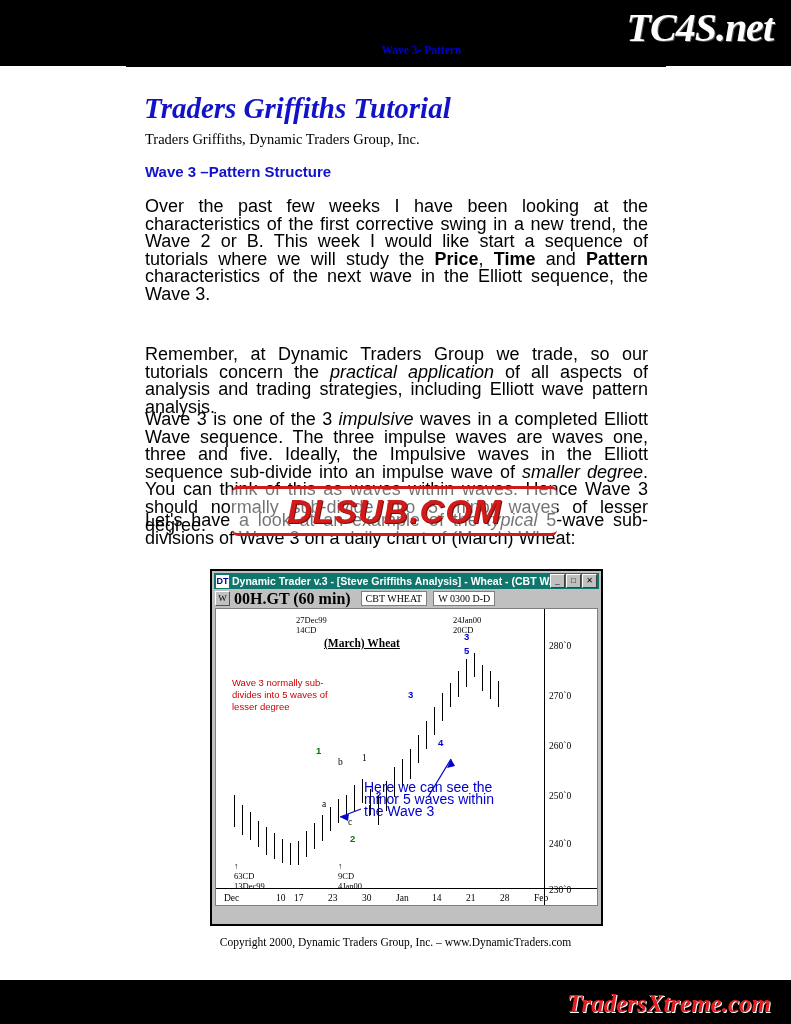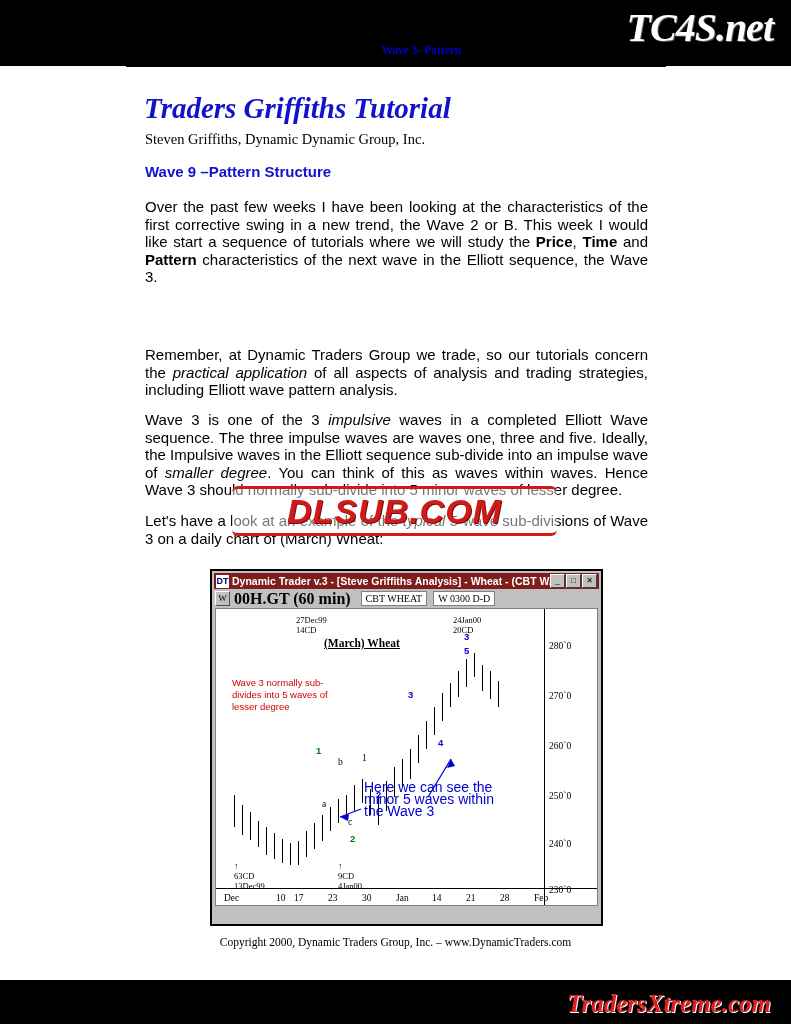--- a/index.html
+++ b/index.html
@@ -92,21 +92,21 @@
     font-weight: bold;
     font-size: 15px;
     color: #1212c8;
   }
 
   .body-col {
     position: absolute;
     left: 145px;
     width: 503px;
     font-family: "Liberation Sans", sans-serif;
-    font-size: 15px;
+    font-size: 18px;
     line-height: 17.6px;
     color: #000;
     text-align: justify;
   }
   .p1 { top: 198px; }
   .p2 { top: 281px; }
   .p3 { top: 346px; }
   .p4 { top: 411px; }
   .p5 { top: 512px; }
 
@@ -146,21 +146,21 @@
     height: 357px;
     background: #c0c0c0;
     border: 2px solid #000;
     box-sizing: border-box;
   }
   .title-bar {
     position: absolute;
     top: 2px; left: 2px;
     width: 385px;
     height: 16px;
-    background: #7f1d1d;
+    background: #0f766e;
     display: flex;
     align-items: center;
     padding: 0 2px;
     box-sizing: border-box;
   }
   .title-icon {
     width: 13px; height: 13px;
     background: #ffffff;
     color: #000080;
     font-size: 9px;
@@ -352,22 +352,22 @@
 
   <div class="top-banner"></div>
   <div class="brand-mark">TC4S.net</div>
 
   <div class="running-head">
     <span>Traders Education Tutorial – </span><span class="rh-bold-blue">Wave 3- Pattern</span><span> – 2/5/00 – Page 1</span>
   </div>
   <div class="header-rule"></div>
 
   <div class="doc-title">Traders Griffiths Tutorial</div>
-  <div class="byline">Steven Griffiths, Dynamic Dynamic Group, Inc.</div>
-  <div class="section-heading">Wave 9 –Pattern Structure</div>
+  <div class="byline">Traders Griffiths, Dynamic Traders Group, Inc.</div>
+  <div class="section-heading">Wave 3 –Pattern Structure</div>
 
   <div class="body-col p1">
     <span>Over the past few weeks I have been looking at the characteristics of the first corrective swing in a new trend, the Wave 2 or B. This week I would like start a sequence of tutorials where we will study the </span><span class="b">Price</span><span>, </span><span class="b">Time</span><span> and </span><span class="b">Pattern</span><span> characteristics of the next wave in the Elliott sequence, the Wave 3.</span>
   </div>
 
 
   <div class="body-col p3">
     <span>Remember, at Dynamic Traders Group we trade, so our tutorials concern the </span><span class="i">practical application</span><span> of all aspects of analysis and trading strategies, including Elliott wave pattern analysis.</span>
   </div>
 

